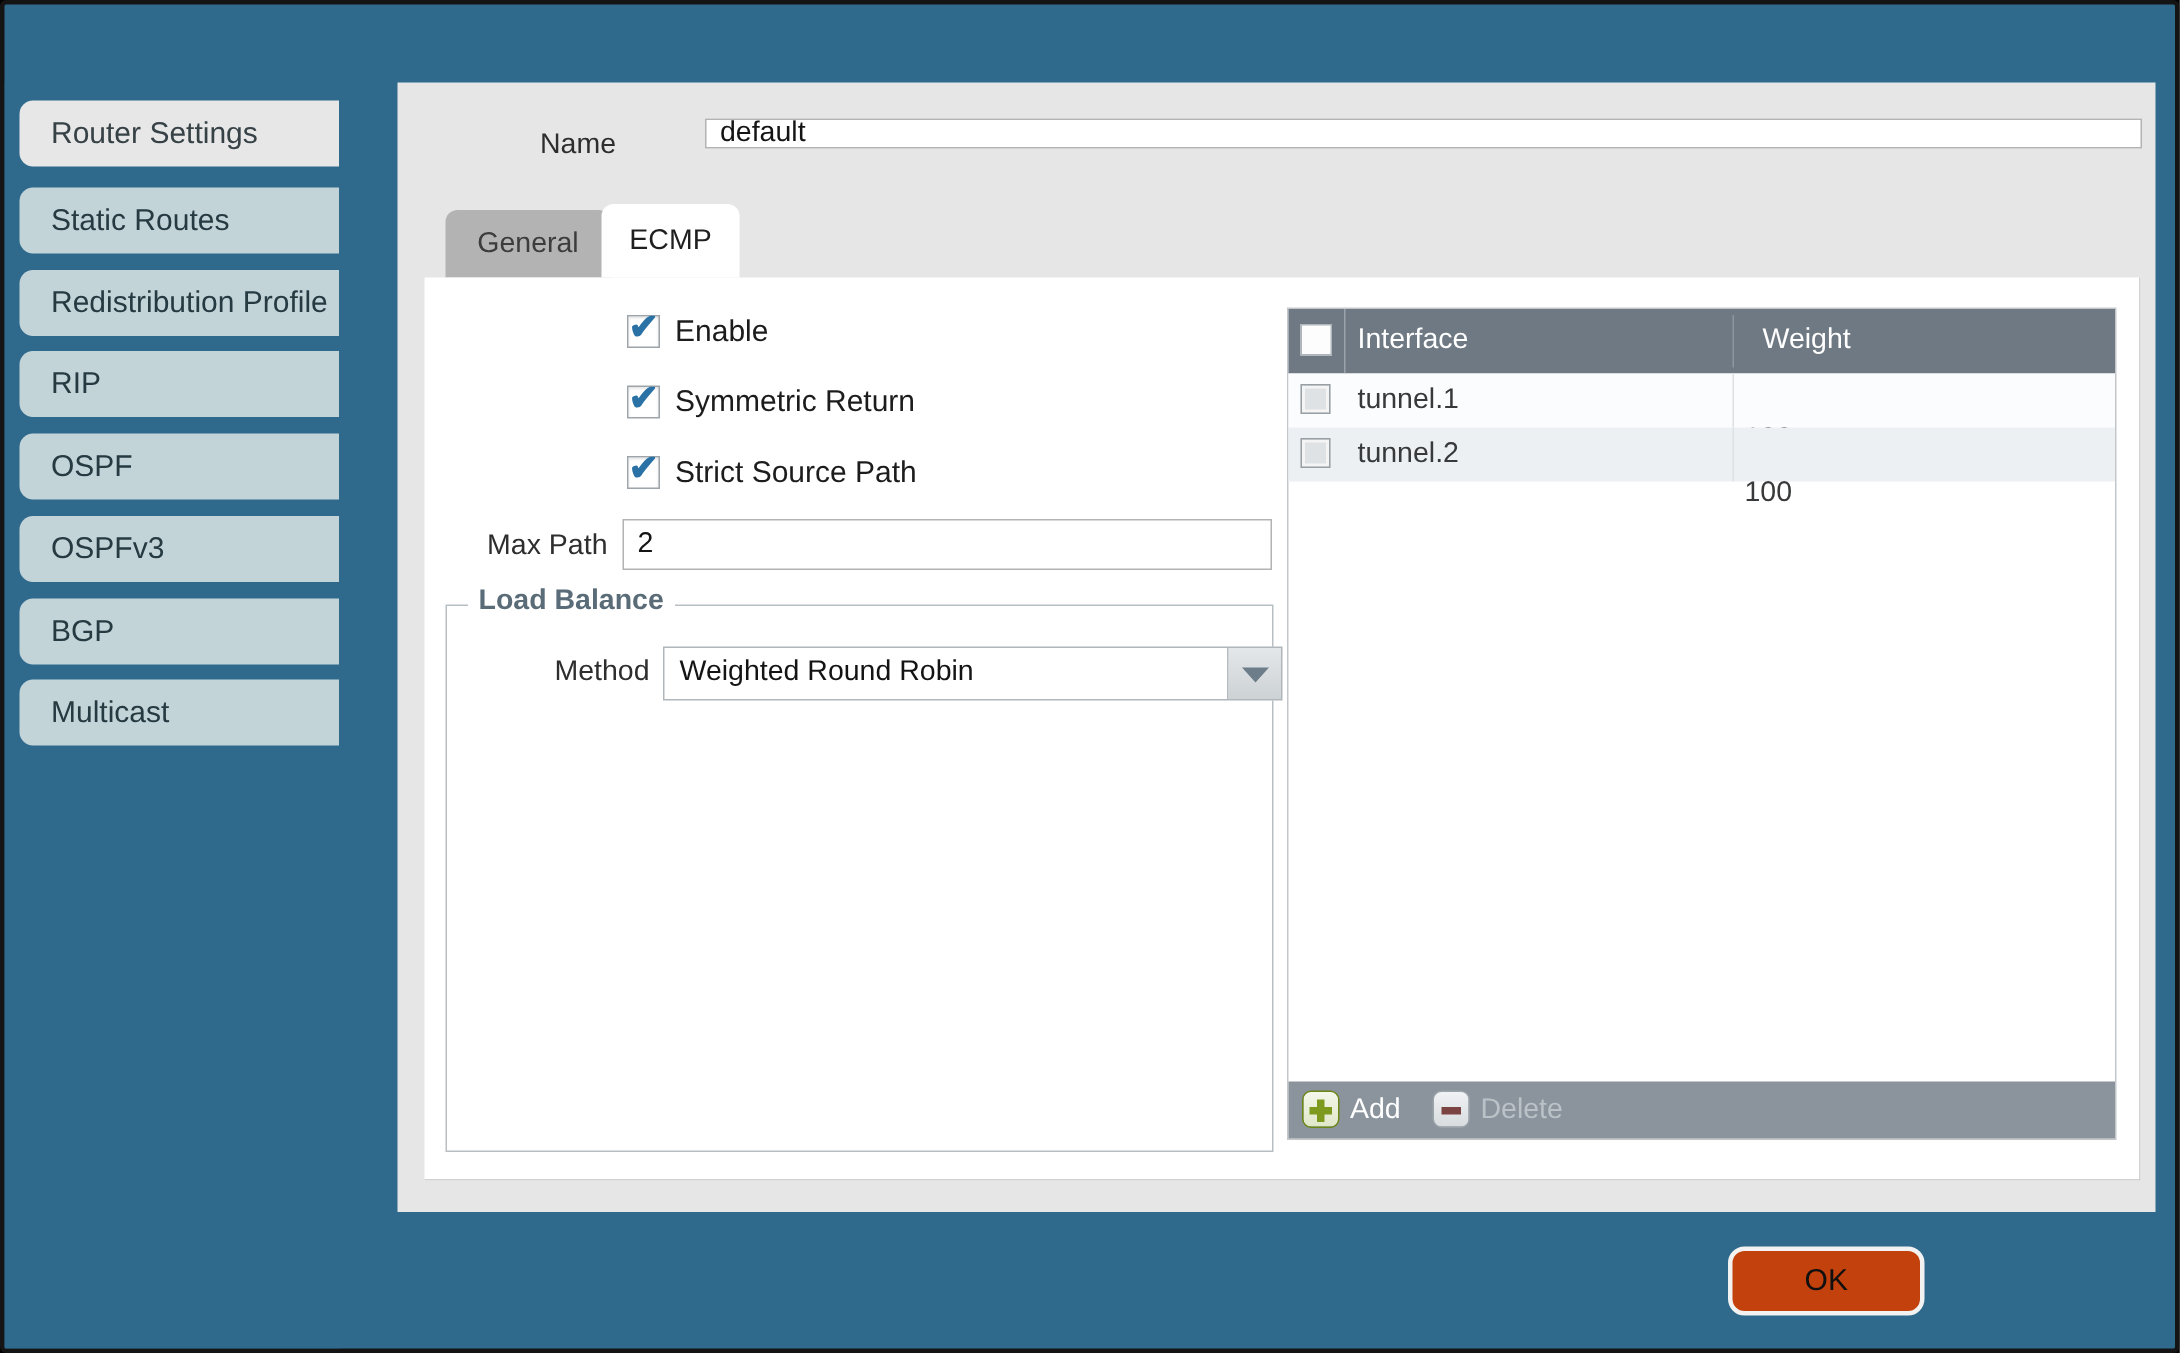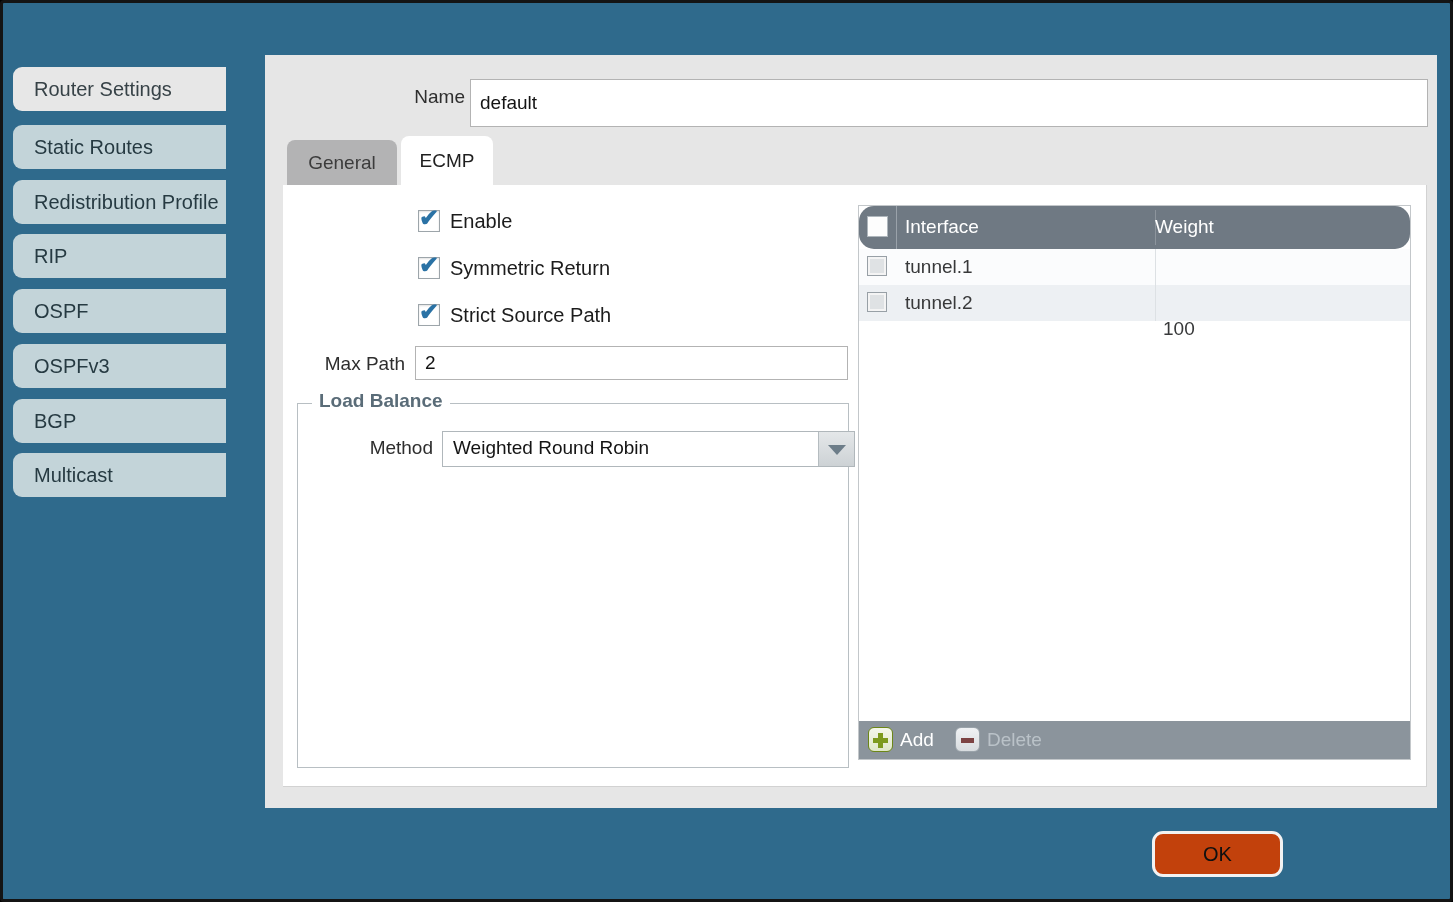--- a/index.html
+++ b/index.html
@@ -17,26 +17,26 @@
   .restore-icon::after{content:"";position:absolute;left:4px;top:6px;width:11px;height:7px;background:#eef3f5;}
 
   
   .sidebar{position:absolute;left:0;top:52px;width:223px;bottom:0;background:#2f6a8c;}
   .side-item{position:absolute;left:10px;right:0;height:44px;background:#c3d4d9;border-radius:9px 0 0 9px;
     color:#263a42;font-size:20px;line-height:44px;padding-left:21px;cursor:pointer;}
   .side-item.active{background:#e7e7e7;color:#374247;}
 
   
   .content{position:absolute;left:262px;top:52px;width:1172px;height:753px;background:#e6e6e6;}
-  .name-label{position:absolute;left:95px;top:31px;width:105px;text-align:right;font-size:19px;color:#2e2e2e;}
-  .name-input{position:absolute;left:205px;top:24px;width:958px;height:48px;border:1px solid #b3b3b3;background:#fff;
+  .name-label{position:absolute;left:95px;top:31px;width:105px;text-align:left;font-size:19px;color:#2e2e2e;}
+  .name-input{position:absolute;left:205px;top:24px;width:958px;height:20px;border:1px solid #b3b3b3;background:#fff;
     font-size:19px;color:#141414;padding:0 9px;outline:none;}
 
   .tab{position:absolute;text-align:center;font-size:19px;cursor:pointer;border-radius:8px 8px 0 0;}
-  .tab.inactive{left:22px;top:85px;width:110px;height:45px;background:#b3b3b4;color:#3c3c3c;line-height:45px;}
+  .tab.inactive{left:32px;top:85px;width:110px;height:45px;background:#b3b3b4;color:#3c3c3c;line-height:45px;}
   .tab.active{left:136px;top:81px;width:92px;height:49px;background:#ffffff;color:#1f1f1f;line-height:49px;z-index:3;}
 
   .panel{position:absolute;left:18px;top:130px;width:1144px;height:602px;background:#ffffff;border-right:1px solid #d2d2d2;border-bottom:1px solid #d2d2d2;z-index:2;}
 
   
   .cb{position:absolute;width:22px;height:22px;background:#fff;border:1px solid #9da5aa;box-shadow:inset 0 1px 2px rgba(0,0,0,.12);cursor:pointer;}
   .cb .tick{position:absolute;left:0px;top:-7px;font-size:24px;font-weight:bold;color:#2a72a5;}
   .cb-label{position:absolute;font-size:20px;color:#1c1c1c;}
 
   .field-label{position:absolute;font-size:19px;color:#2e2e2e;text-align:right;}
@@ -44,25 +44,25 @@
 
   .fieldset{position:absolute;left:14px;top:218px;width:552px;height:365px;border:1px solid #b8bfc3;}
   .legend{position:absolute;left:14px;top:-14px;background:#fff;padding:0 7px;font-size:19px;font-weight:bold;color:#5a6c78;}
   .select{position:absolute;left:144px;top:27px;width:413px;height:36px;border:1px solid #b0b7bb;background:#fff;cursor:pointer;}
   .select .sel-text{position:absolute;left:10px;top:5px;font-size:19px;color:#141414;}
   .select .arrow-btn{position:absolute;right:0;top:0;width:36px;height:34px;background:linear-gradient(#e4e7e9,#cdd2d5);border-left:1px solid #b5bcc0;}
   .select .arrow-btn::after{content:"";position:absolute;left:9px;top:13px;border-left:9px solid transparent;border-right:9px solid transparent;border-top:10px solid #6d7d89;}
 
   
   .table{position:absolute;left:575px;top:20px;width:553px;height:555px;border:1px solid #c3c7ca;background:#fff;}
-  .thead{position:absolute;left:0;top:0;right:0;height:43px;background:#6f7983;color:#fff;font-size:19px;border-radius:15px;}
+  .thead{position:absolute;left:0;top:0;right:0;height:43px;background:#6f7983;color:#fff;font-size:19px;}
   .thead .hcb-cell{position:absolute;left:0;top:0;width:38px;height:43px;border-right:1px solid #9aa2aa;}
   .hcb{position:absolute;left:8px;top:10px;width:21px;height:21px;background:#fdfdfd;border:1px solid #aeb6bc;cursor:pointer;}
   .th-interface{position:absolute;left:46px;top:10px;}
-  .th-weight{position:absolute;left:296px;top:10px;text-align:center;}
+  .th-weight{position:absolute;left:316px;top:10px;text-align:center;}
   .thead .col-sep{position:absolute;left:296px;top:4px;bottom:4px;width:1px;background:#8d959d;}
 
   .trow{position:absolute;left:0;right:0;height:36px;font-size:19px;color:#38393a;cursor:pointer;}
   .trow .rcb{position:absolute;left:8px;top:7px;width:20px;height:20px;background:#dfe2e4;border:1px solid #98a0a6;box-shadow:inset 0 0 0 2px #f4f4f4;cursor:pointer;}
   .trow .cell-if{position:absolute;left:46px;top:7px;}
   .trow .cell-w{position:absolute;left:304px;top:7px;margin-top:26px;}
   .trow .rsep{position:absolute;left:296px;top:0;bottom:0;width:1px;background:#dde1e4;}
   .row-a{background:#fbfcfd;}
   .row-b{background:#edf0f3;}
 

